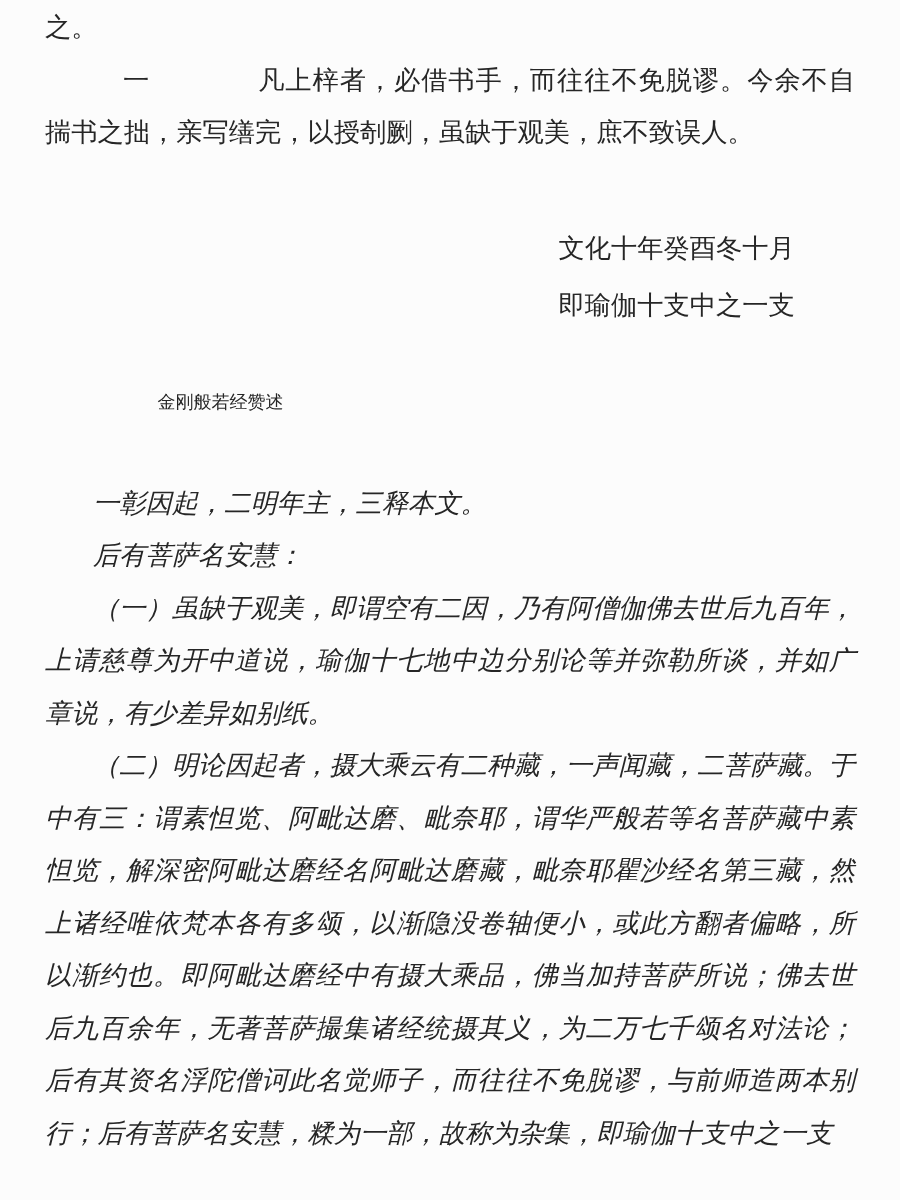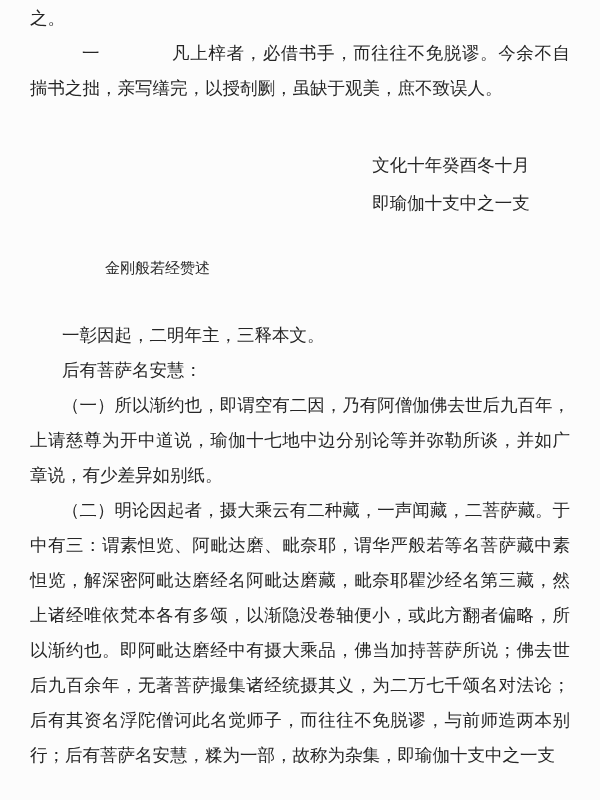--- a/index.html
+++ b/index.html
@@ -15,31 +15,31 @@
     font-family: "Liberation Serif", "DejaVu Serif", serif;
     font-size: 17.5px;
     line-height: 35px;
     color: #262626;
   }
   .para {
     margin: 0;
     text-align: justify;
     text-align-last: left;
   }
-  .indent { text-indent: 32px; }
+  .indent { text-indent: 32px; font-style: italic; }
   .frag { padding-top: 1px; }
   .note-marker { display: inline-block; margin-left: 52px; }
   .note-gap { display: inline-block; width: 34px; }
   .colophon { margin-top: 42px; padding-left: 283px; }
   .colophon p { margin: 0; text-align: center; }
   .colophon p + p { margin-top: 3px; }
   .section-title {
     margin: 30px 0 0 0;
     padding-left: 75px;
-    font-size: 15px;
+    font-size: 12px;
     font-weight: normal;
     line-height: 35px;
   }
   .outline-first { margin-top: 32px; }
 </style>
 </head>
 <body>
 
 <div class="page">
 
@@ -51,17 +51,17 @@
     <p>文化十年癸酉冬十月</p>
     <p>即瑜伽十支中之一支</p>
   </div>
 
   <h2 class="section-title">金刚般若经赞述</h2>
 
   <p class="para indent outline-first">一彰因起，二明年主，三释本文。</p>
 
   <p class="para indent">后有菩萨名安慧：</p>
 
-  <p class="para indent">（一）所以渐约也，即谓空有二因，乃有阿僧伽佛去世后九百年，上请慈尊为开中道说，瑜伽十七地中边分别论等并弥勒所谈，并如广章说，有少差异如别纸。</p>
+  <p class="para indent">（一）虽缺于观美，即谓空有二因，乃有阿僧伽佛去世后九百年，上请慈尊为开中道说，瑜伽十七地中边分别论等并弥勒所谈，并如广章说，有少差异如别纸。</p>
 
   <p class="para indent">（二）明论因起者，摄大乘云有二种藏，一声闻藏，二菩萨藏。于中有三：谓素怛览、阿毗达磨、毗奈耶，谓华严般若等名菩萨藏中素怛览，解深密阿毗达磨经名阿毗达磨藏，毗奈耶瞿沙经名第三藏，然上诸经唯依梵本各有多颂，以渐隐没卷轴便小，或此方翻者偏略，所以渐约也。即阿毗达磨经中有摄大乘品，佛当加持菩萨所说；佛去世后九百余年，无著菩萨撮集诸经统摄其义，为二万七千颂名对法论；后有其资名浮陀僧诃此名觉师子，而往往不免脱谬，与前师造两本别行；后有菩萨名安慧，糅为一部，故称为杂集，即瑜伽十支中之一支</p>
 
 </div>
 
 </body></html>

